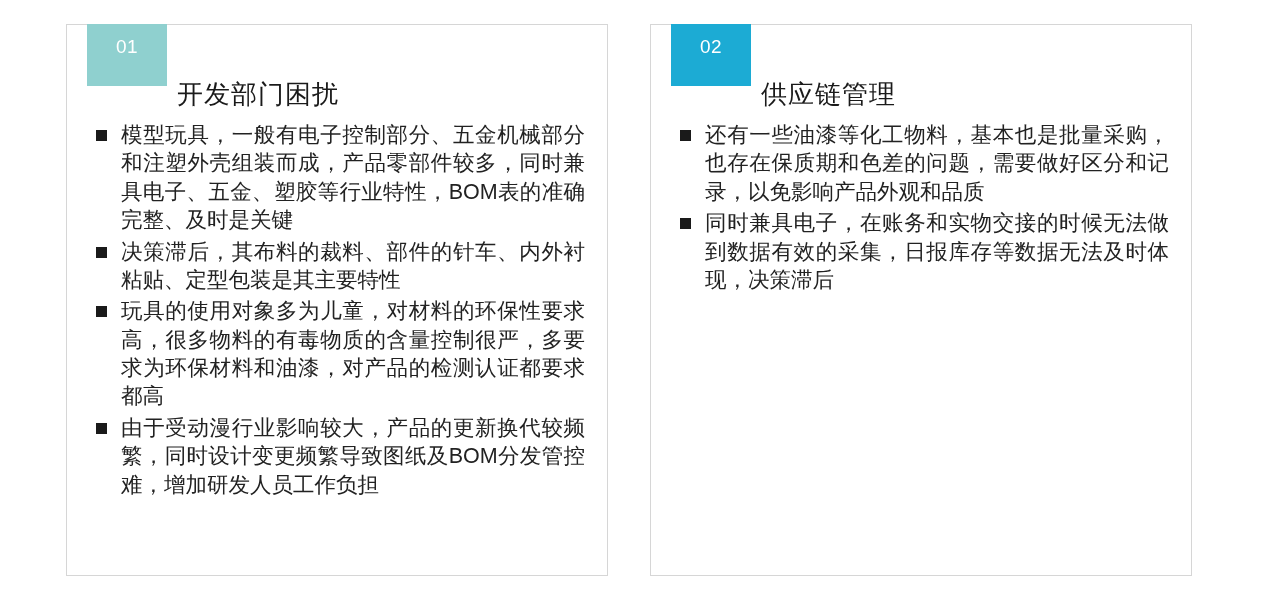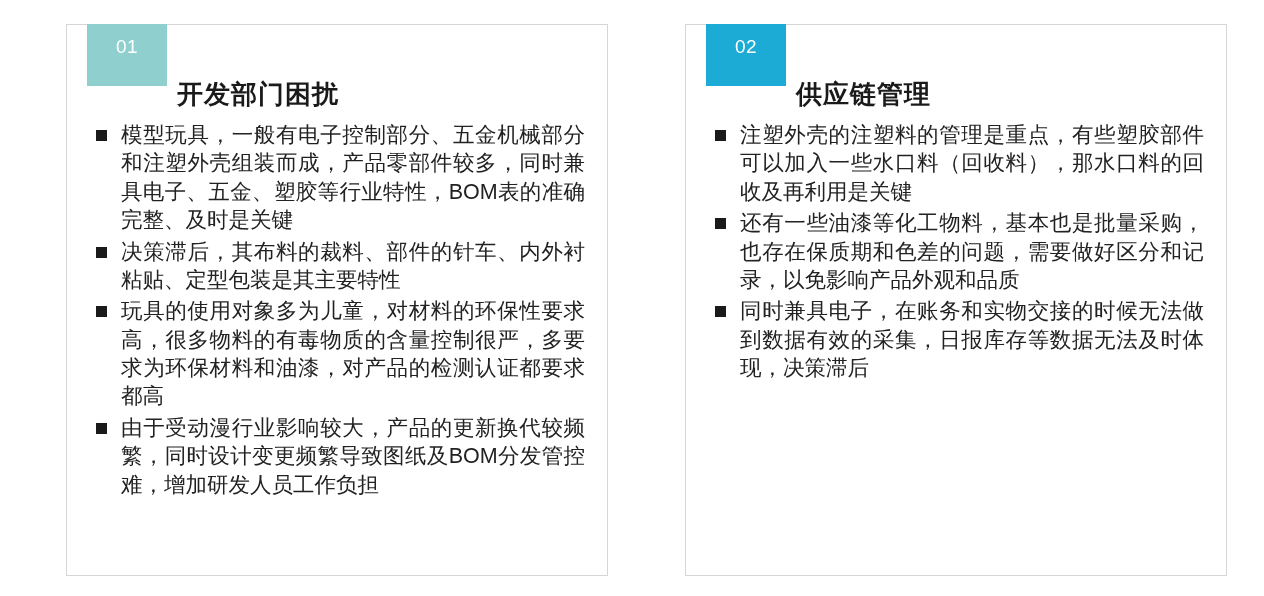--- a/index.html
+++ b/index.html
@@ -21,21 +21,21 @@
   .card {
     position: absolute;
     top: 24px;
     width: 542px;
     height: 552px;
     border: 1px solid #d6d6d6;
     box-sizing: border-box;
     background: #ffffff;
   }
   #card-1 { left: 66px; }
-  #card-2 { left: 650px; margin-left: 35px; }
+  #card-2 { left: 650px; }
 
   .badge {
     position: absolute;
     top: -1px;
     left: 20px;
     width: 80px;
     height: 62px;
     display: flex;
     align-items: flex-start;
     justify-content: center;
@@ -48,21 +48,21 @@
     text-align: right;
   }
   #badge-1 { background: #8fd0cf; }
   #badge-2 { background: #1cabd4; }
 
   .card-title {
     position: absolute;
     top: 52px;
     left: 110px;
     font-size: 26px;
-    font-weight: bold;
+    font-weight: normal;
     color: #1a1a1a;
     letter-spacing: 1px;
   }
 
   .bullets {
     position: absolute;
     top: 96px;
     left: 26px;
     width: 492px;
     margin: 0;
@@ -121,24 +121,20 @@
   </div>
 
   <div class="card" id="card-2">
     <div class="badge" id="badge-2" style="background: rgb(28, 171, 212);">
       <span>02</span>
     </div>
     <div class="card-title">供应链管理</div>
     <ul class="bullets">
       <li class="bullet">
         <span class="marker"></span>
-        <span class="txt">注塑外壳的注塑料的管理是重点，有些塑胶部件可以加入一些水口料（回收料），那水口料的回收及再利用是关键</span>
-      </li>
-      <li class="bullet">
-        <span class="marker"></span>
         <span class="txt">还有一些油漆等化工物料，基本也是批量采购，也存在保质期和色差的问题，需要做好区分和记录，以免影响产品外观和品质</span>
       </li>
       <li class="bullet">
         <span class="marker"></span>
         <span class="txt">同时兼具电子，在账务和实物交接的时候无法做到数据有效的采集，日报库存等数据无法及时体现，决策滞后</span>
       </li>
     </ul>
   </div>
 
 </div>

